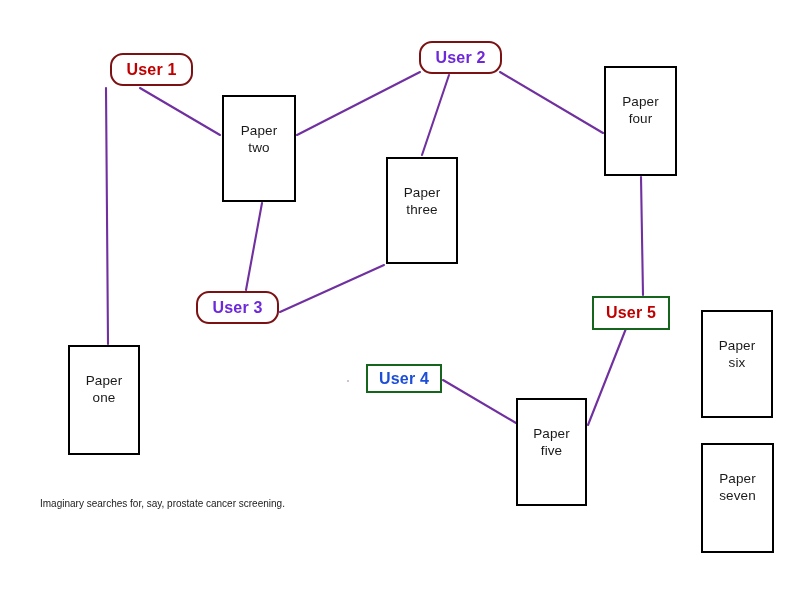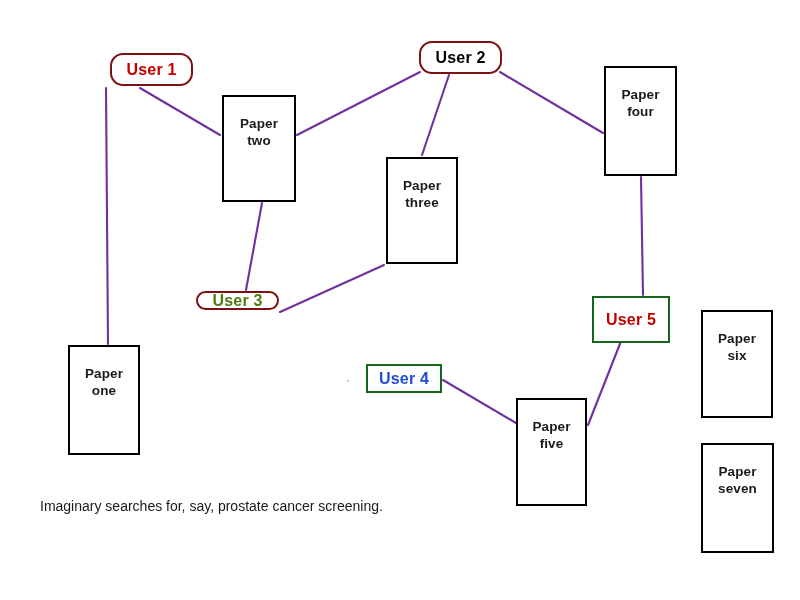--- a/index.html
+++ b/index.html
@@ -29,23 +29,22 @@
     box-sizing: border-box;
     background: #ffffff;
   }
   
   .paper {
     border: 2px solid #000000;
     color: #1a1a1a;
     font-size: 13.5px;
     line-height: 1.28;
     text-align: center;
-    padding-top: 18px;
+    padding-top: 25px;
     letter-spacing: 0.1px;
-    font-weight: bold;
   }
   
   .user {
     display: flex;
     align-items: center;
     justify-content: center;
     font-weight: bold;
     font-size: 16px;
     color: #c00000;
     letter-spacing: 0.2px;
@@ -55,21 +54,21 @@
     border: 2.5px solid #7b1113;
     border-radius: 13px;
   }
   .user-green {
     border: 2.5px solid #15651d;
     border-radius: 0;
   }
   #caption {
     position: absolute;
     color: #1a1a1a;
-    font-size: 14px;
+    font-size: 10px;
     line-height: 1.38;
     white-space: pre-line;
   }
   .speck {
     position: absolute;
     width: 2px;
     height: 2px;
     background: #cfc4d6;
   }
 </style>
@@ -102,30 +101,30 @@
 four</span></div>
       <div class="node paper" style="left: 516px; top: 398px; width: 71px; height: 108px; border-color: rgb(0, 0, 0); color: rgb(26, 26, 26);"><span style="white-space: pre-line;">Paper
 five</span></div>
       <div class="node paper" style="left: 701px; top: 310px; width: 72px; height: 108px; border-color: rgb(0, 0, 0); color: rgb(26, 26, 26);"><span style="white-space: pre-line;">Paper
 six</span></div>
       <div class="node paper" style="left: 701px; top: 443px; width: 73px; height: 110px; border-color: rgb(0, 0, 0); color: rgb(26, 26, 26);"><span style="white-space: pre-line;">Paper
 seven</span></div>
       <div class="node user user-maroon" style="left: 62px; top: 53px; width: 83px; height: 33px; color: rgb(192, 0, 0); border-color: rgb(123, 17, 19); margin-left: 48px;">
         <span>User 1</span>
       </div>
-      <div class="node user user-maroon" style="left: 419px; top: 41px; width: 83px; height: 33px; color: #000000; border-color: rgb(123, 17, 19);">
+      <div class="node user user-maroon" style="left: 419px; top: 41px; width: 83px; height: 33px; color: #6d28d9; border-color: rgb(123, 17, 19);">
         <span>User 2</span>
       </div>
-      <div class="node user user-maroon" style="left: 196px; top: 291px; width: 83px; height: 19px; color: #4d7c0f; border-color: rgb(123, 17, 19);">
+      <div class="node user user-maroon" style="left: 196px; top: 291px; width: 83px; height: 33px; color: #6d28d9; border-color: rgb(123, 17, 19);">
         <span>User 3</span>
       </div>
       <div class="node user user-green" style="left: 366px; top: 364px; width: 76px; height: 29px; color: #1d4ed8; border-color: rgb(21, 101, 29); border-radius: 0px;">
         <span>User 4</span>
       </div>
-      <div class="node user user-green" style="left: 592px; top: 296px; width: 78px; height: 47px; color: rgb(192, 0, 0); border-color: rgb(21, 101, 29); border-radius: 0px; text-align: right;">
+      <div class="node user user-green" style="left: 592px; top: 296px; width: 78px; height: 34px; color: rgb(192, 0, 0); border-color: rgb(21, 101, 29); border-radius: 0px; text-align: right;">
         <span>User 5</span>
       </div>
     </div>
 
   <div class="speck" style="left:347px; top:380px;"></div>
 
   <div id="caption" style="left: 40px; top: 497px; color: rgb(26, 26, 26);"><div>Imaginary searches for, say, prostate cancer screening.</div></div>
 
 </div>
 

